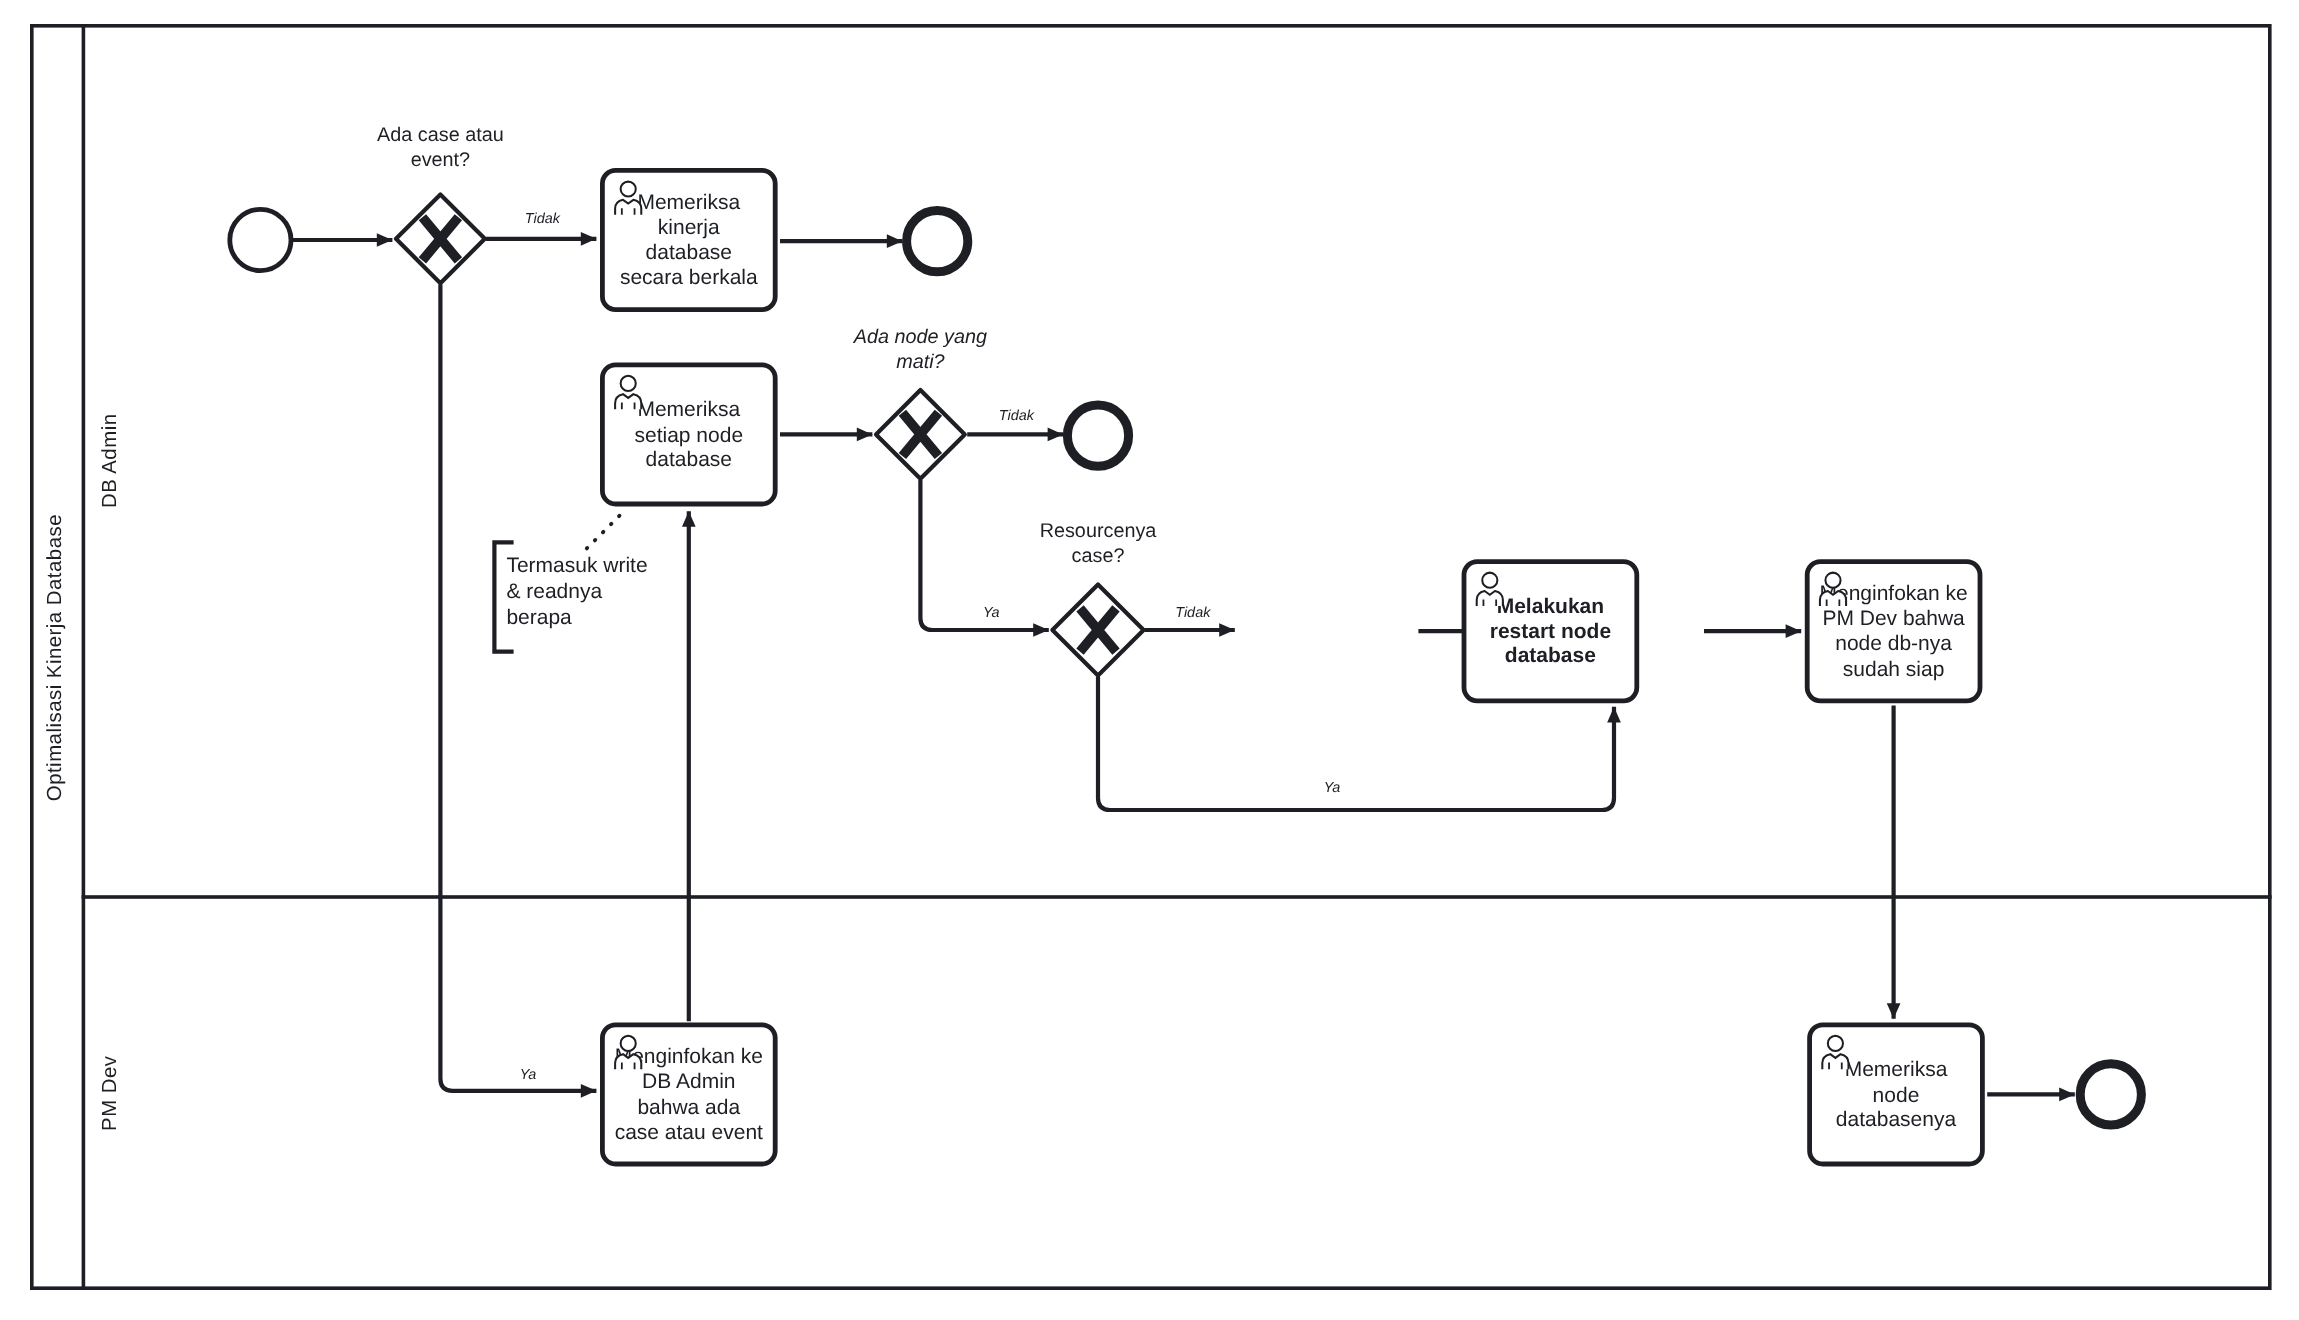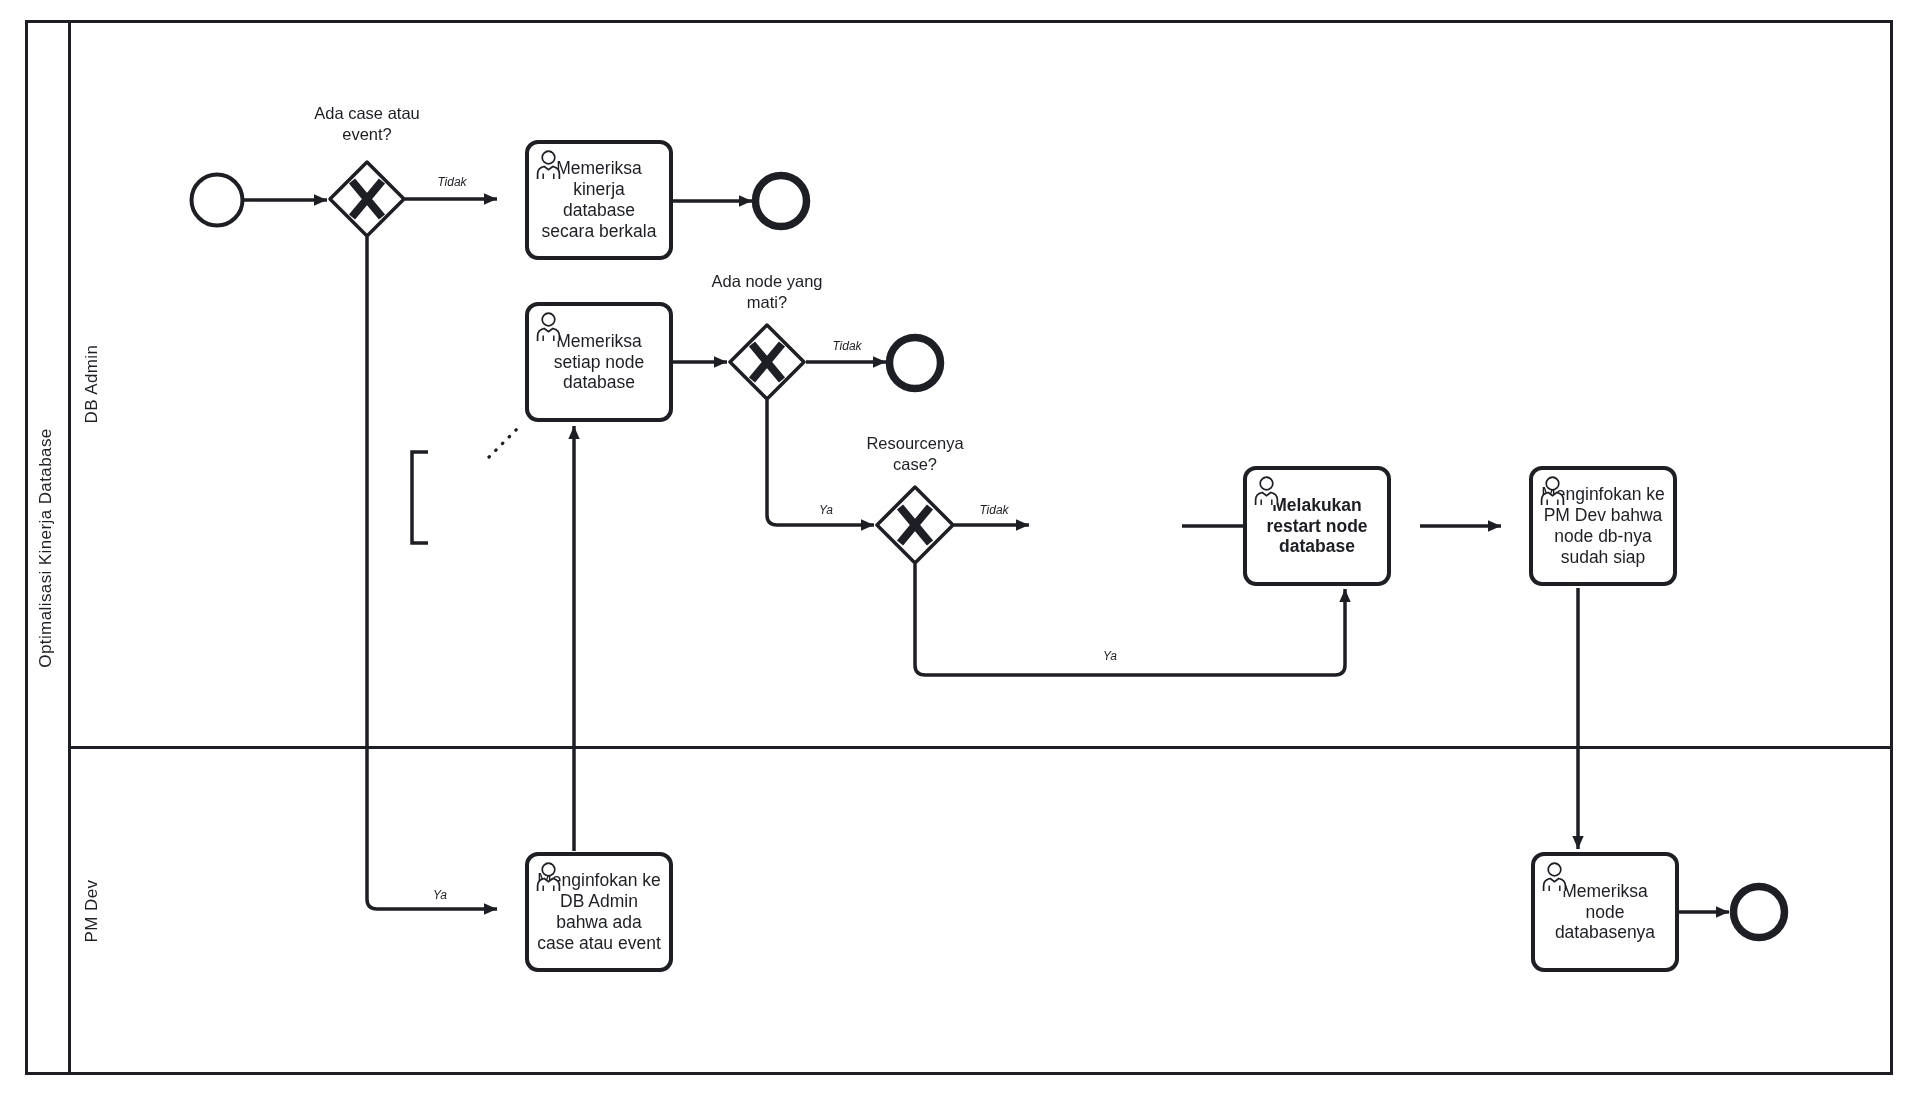--- a/index.html
+++ b/index.html
@@ -12,21 +12,21 @@
         border:3px solid #1d1f24;box-sizing:border-box;background:#ffffff;}
   .pool-title-divider{position:absolute;left:68px;top:20px;width:3px;height:1055px;background:#1d1f24;}
   .lane-divider{position:absolute;left:68px;top:746px;width:1825px;height:3px;background:#1d1f24;}
   .v-label{position:absolute;white-space:nowrap;font-size:17px;letter-spacing:.4px;
            transform:translate(-50%,-50%) rotate(-90deg);}
   
   .wires{position:absolute;left:0;top:0;width:1916px;height:1100px;}
   
   .task{position:absolute;width:148px;height:120px;box-sizing:border-box;
         border:4px solid #1d1f24;border-radius:13px;background:#ffffff;
-        display:flex;align-items:center;justify-content:center;margin-left:25px;}
+        display:flex;align-items:center;justify-content:center;}
   .task-label{font-size:17.5px;line-height:20.8px;text-align:center;white-space:pre-line;}
   .user-icon{position:absolute;left:5px;top:4px;width:29px;height:32px;}
   
   .flow-label{position:absolute;font-size:12px;transform:translate(-50%,-50%);white-space:nowrap;font-style:italic;}
   .gw-question{position:absolute;font-size:16.5px;line-height:20.5px;text-align:center;
                transform:translate(-50%,-50%);white-space:pre-line;}
   .annotation-text{position:absolute;left:422px;top:461px;width:132px;
                    font-size:17.5px;line-height:21.3px;text-align:left;white-space:pre-line;}
 </style>
 </head>
@@ -157,26 +157,29 @@
       <path d="M3.6 31 v-5.2 c0-4.3 3.5-6.6 6.6-7.3 l4.3 3.1 4.3-3.1 c3.1.7 6.6 3 6.6 7.3 V31" fill="#fff" stroke="#1d1f24" stroke-width="1.7"></path>
       <path d="M9.2 25.5 V31 M19.8 25.5 V31" stroke="#1d1f24" stroke-width="1.5"></path>
     </svg>
     <div class="task-label">Memeriksa
 node
 databasenya</div>
   </div>
 
   <div class="gw-question" style="left:367px;top:123px;">Ada case atau
 event?</div>
-  <div class="gw-question" style="left:767px;top:291px;">Ada node yang
+  <div class="gw-question" style="left:767px;top:291px;font-style:italic;">Ada node yang
 mati?</div>
   <div class="gw-question" style="left:915px;top:453px;">Resourcenya
 case?</div>
 
   <div class="flow-label" style="left:452px;top:182px;">Tidak</div>
   <div class="flow-label" style="left:440px;top:895px;">Ya</div>
   <div class="flow-label" style="left:847px;top:346px;">Tidak</div>
   <div class="flow-label" style="left:826px;top:510px;">Ya</div>
   <div class="flow-label" style="left:994px;top:510px;">Tidak</div>
   <div class="flow-label" style="left:1110px;top:656px;">Ya</div>
 
+  <div class="annotation-text">Termasuk write
+&amp; readnya
+berapa</div>
 
 </div>
 
 </body></html>

